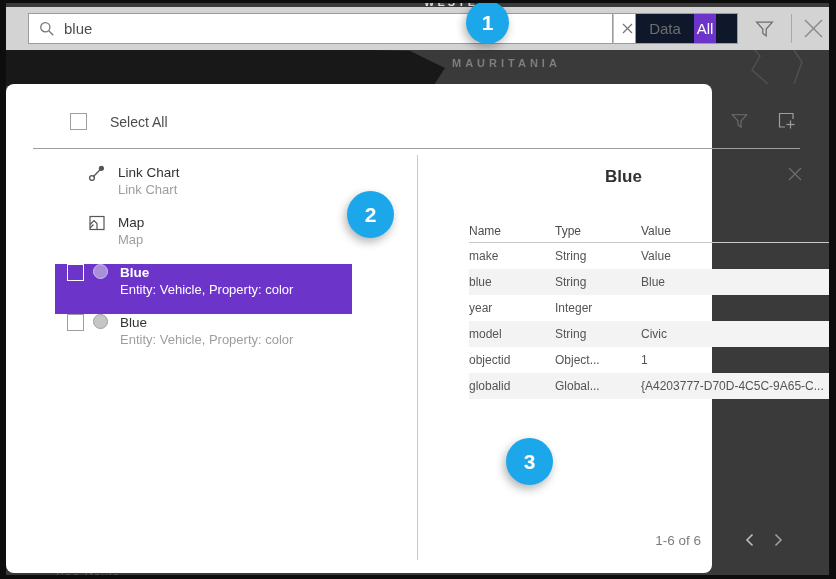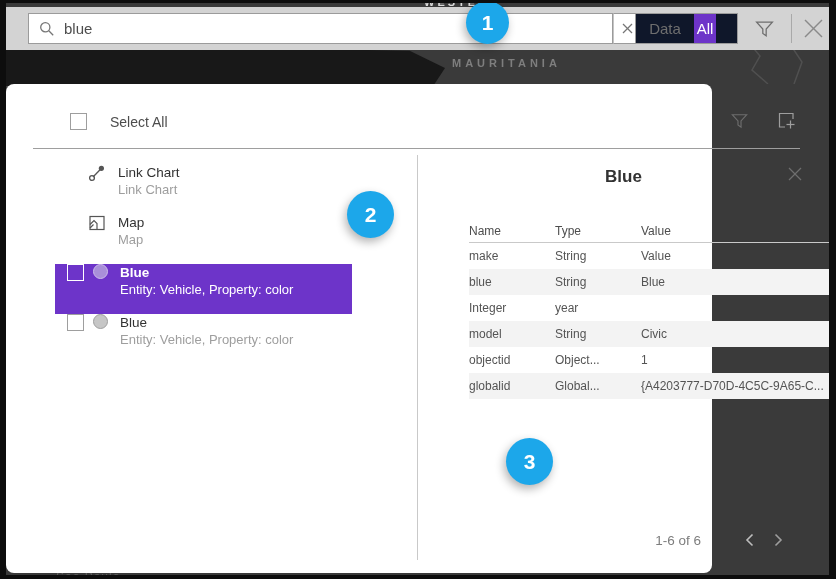--- a/index.html
+++ b/index.html
@@ -285,22 +285,22 @@
             <div class="td">make</div>
             <div class="td">String</div>
             <div class="td c-value">Value</div>
           </div>
           <div class="tr">
             <div class="td">blue</div>
             <div class="td">String</div>
             <div class="td c-value">Blue</div>
           </div>
           <div class="tr">
+            <div class="td">year</div>
             <div class="td">Integer</div>
-            <div class="td">year</div>
           </div>
           <div class="tr">
             <div class="td">model</div>
             <div class="td">String</div>
             <div class="td c-value">Civic</div>
           </div>
           <div class="tr">
             <div class="td">objectid</div>
             <div class="td">Object...</div>
             <div class="td c-value">1</div>

